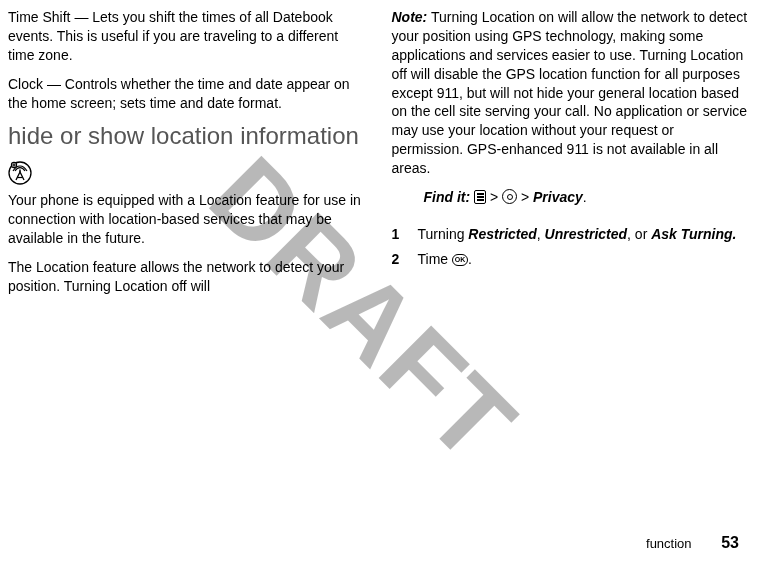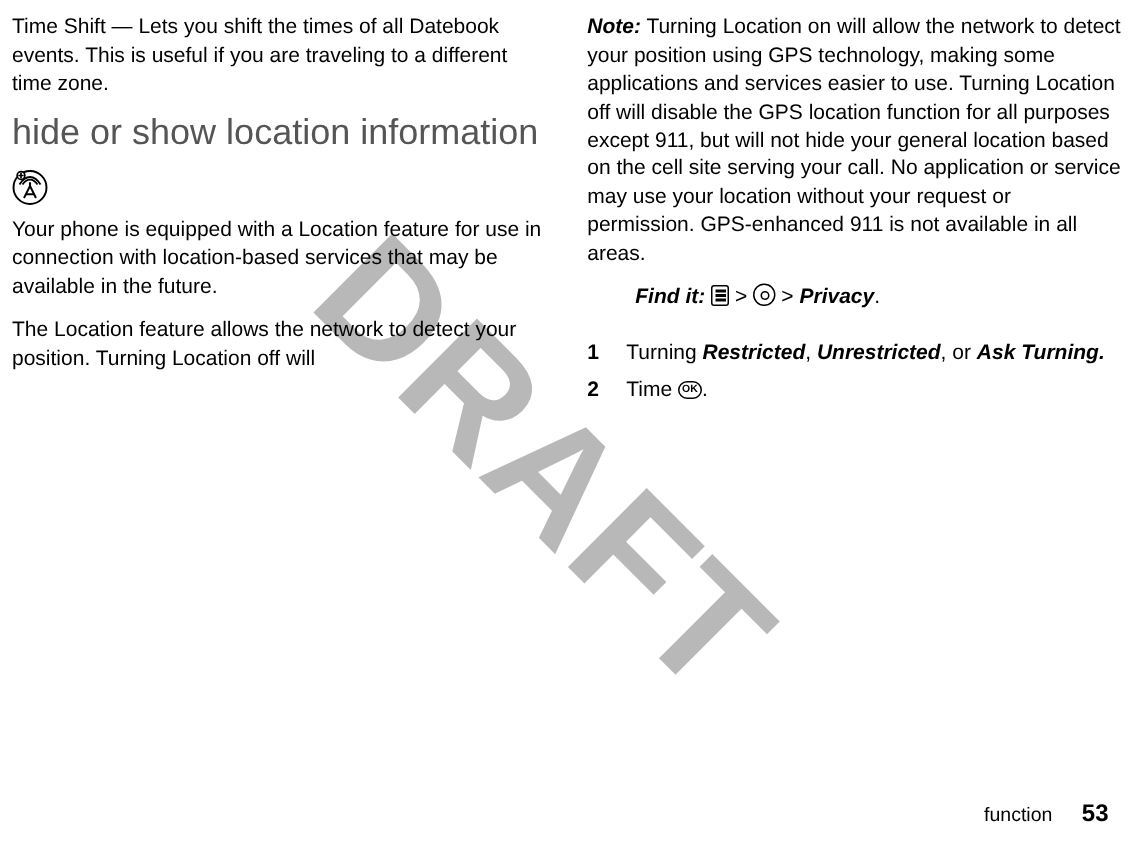--- a/index.html
+++ b/index.html
@@ -118,31 +118,34 @@
       height: 4px;
       border: 1.2px solid #000;
       border-radius: 50%;
     }
     .footer {
       position: absolute;
       bottom: 10px;
       right: 18px;
       font-size: 13px;
     }
-    .footer .pg { font-weight: 700; font-size: 16px; margin-left: 16px; }
+    .footer .pg { font-weight: 700; font-size: 16px; margin-left: 26px; }
   </style>
 </head>
 <body>
 
 <div class="watermark">DRAFT</div>
 
 <div class="columns">
   <div class="col">
     <p>
       <span class="term-label">Time Shift</span><span> — Lets you shift the times of all Datebook events. This is useful if you are traveling to a different time zone.</span>
+    </p>
+    <p>
+      <span class="term-label">Clock</span><span> — Controls whether the time and date appear on the home screen; sets time and date format.</span>
     </p>
 
     <div class="section-head">
       <span class="title-text">hide or show location information</span>
       <svg class="icon-circle" viewBox="0 0 24 24">
         <circle cx="12" cy="12" r="11" fill="none" stroke="#000" stroke-width="1.3"></circle>
         <path d="M5 10 q3 -5 7 -5 q4 0 7 5" fill="none" stroke="#000" stroke-width="1.2"></path>
         <path d="M7 10 q2.2 -3.3 5 -3.3 q2.8 0 5 3.3" fill="none" stroke="#000" stroke-width="1.2"></path>
         <line x1="12" y1="8.5" x2="12" y2="11" stroke="#000" stroke-width="1.4"></line>
         <path d="M8 19 L12 11 L16 19" fill="none" stroke="#000" stroke-width="1.3"></path>

